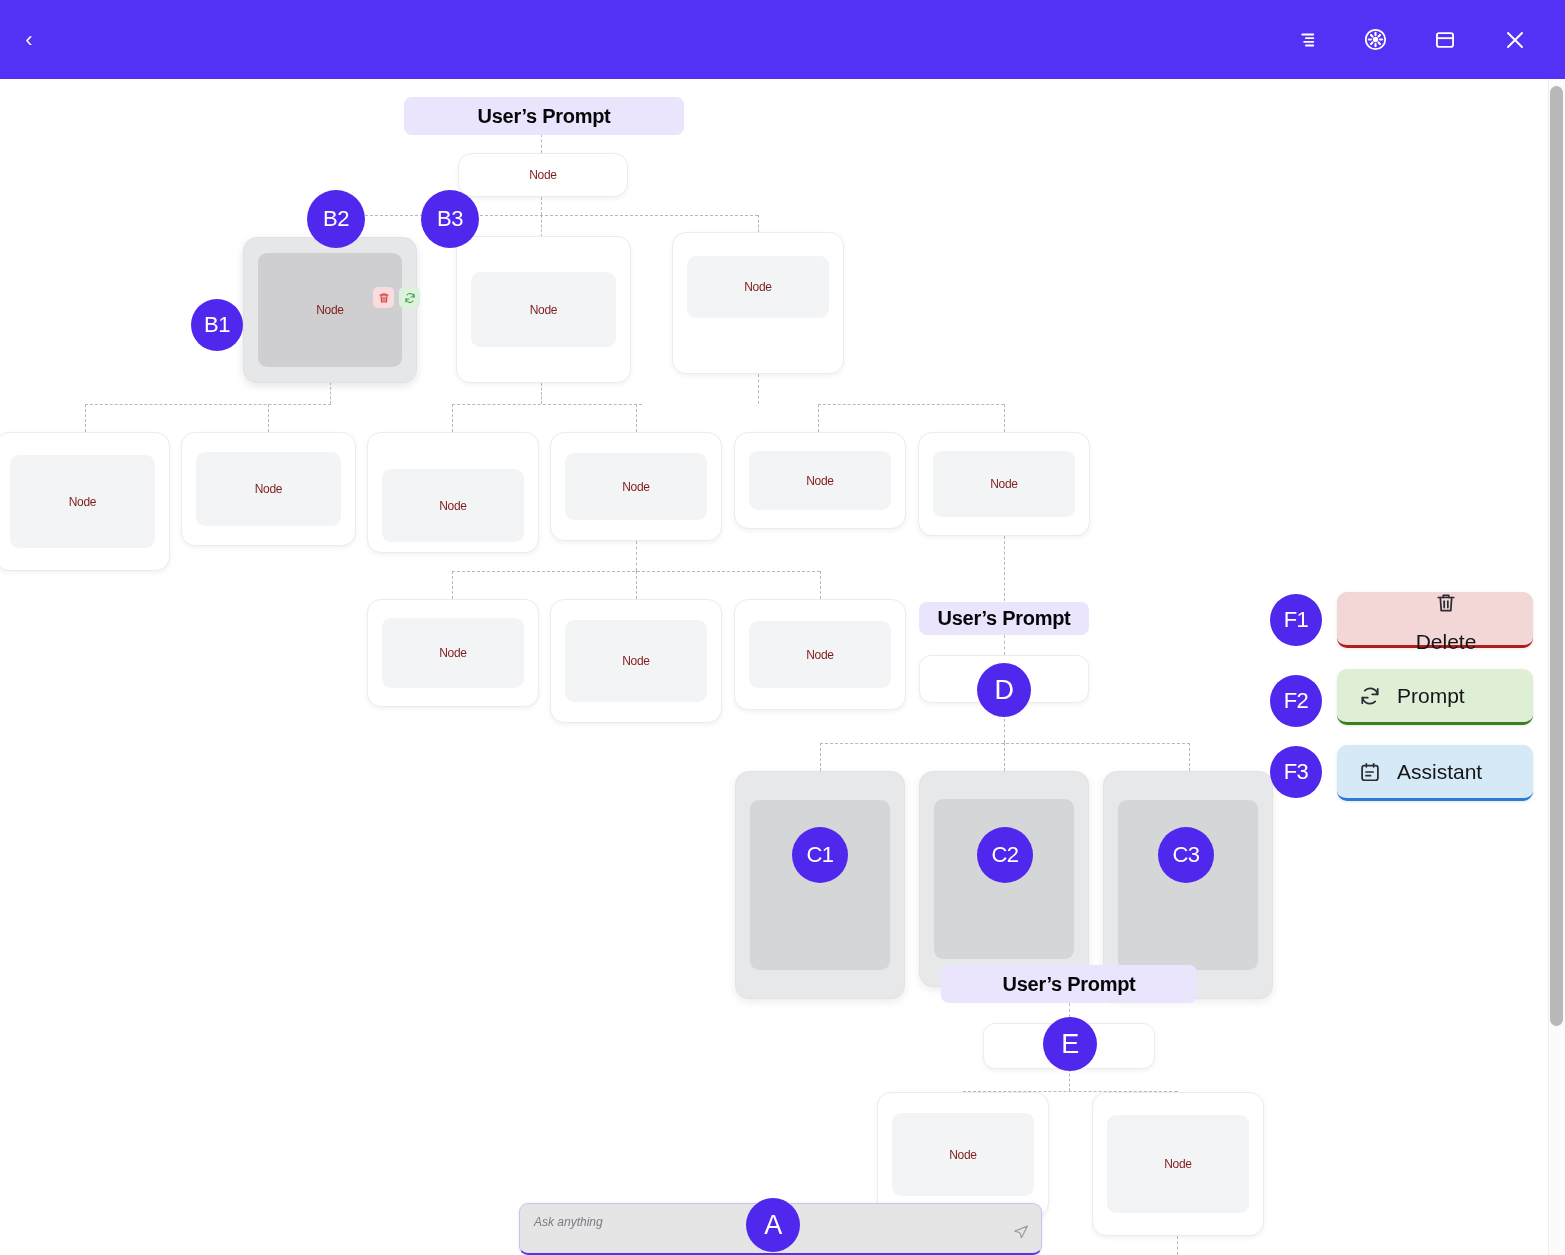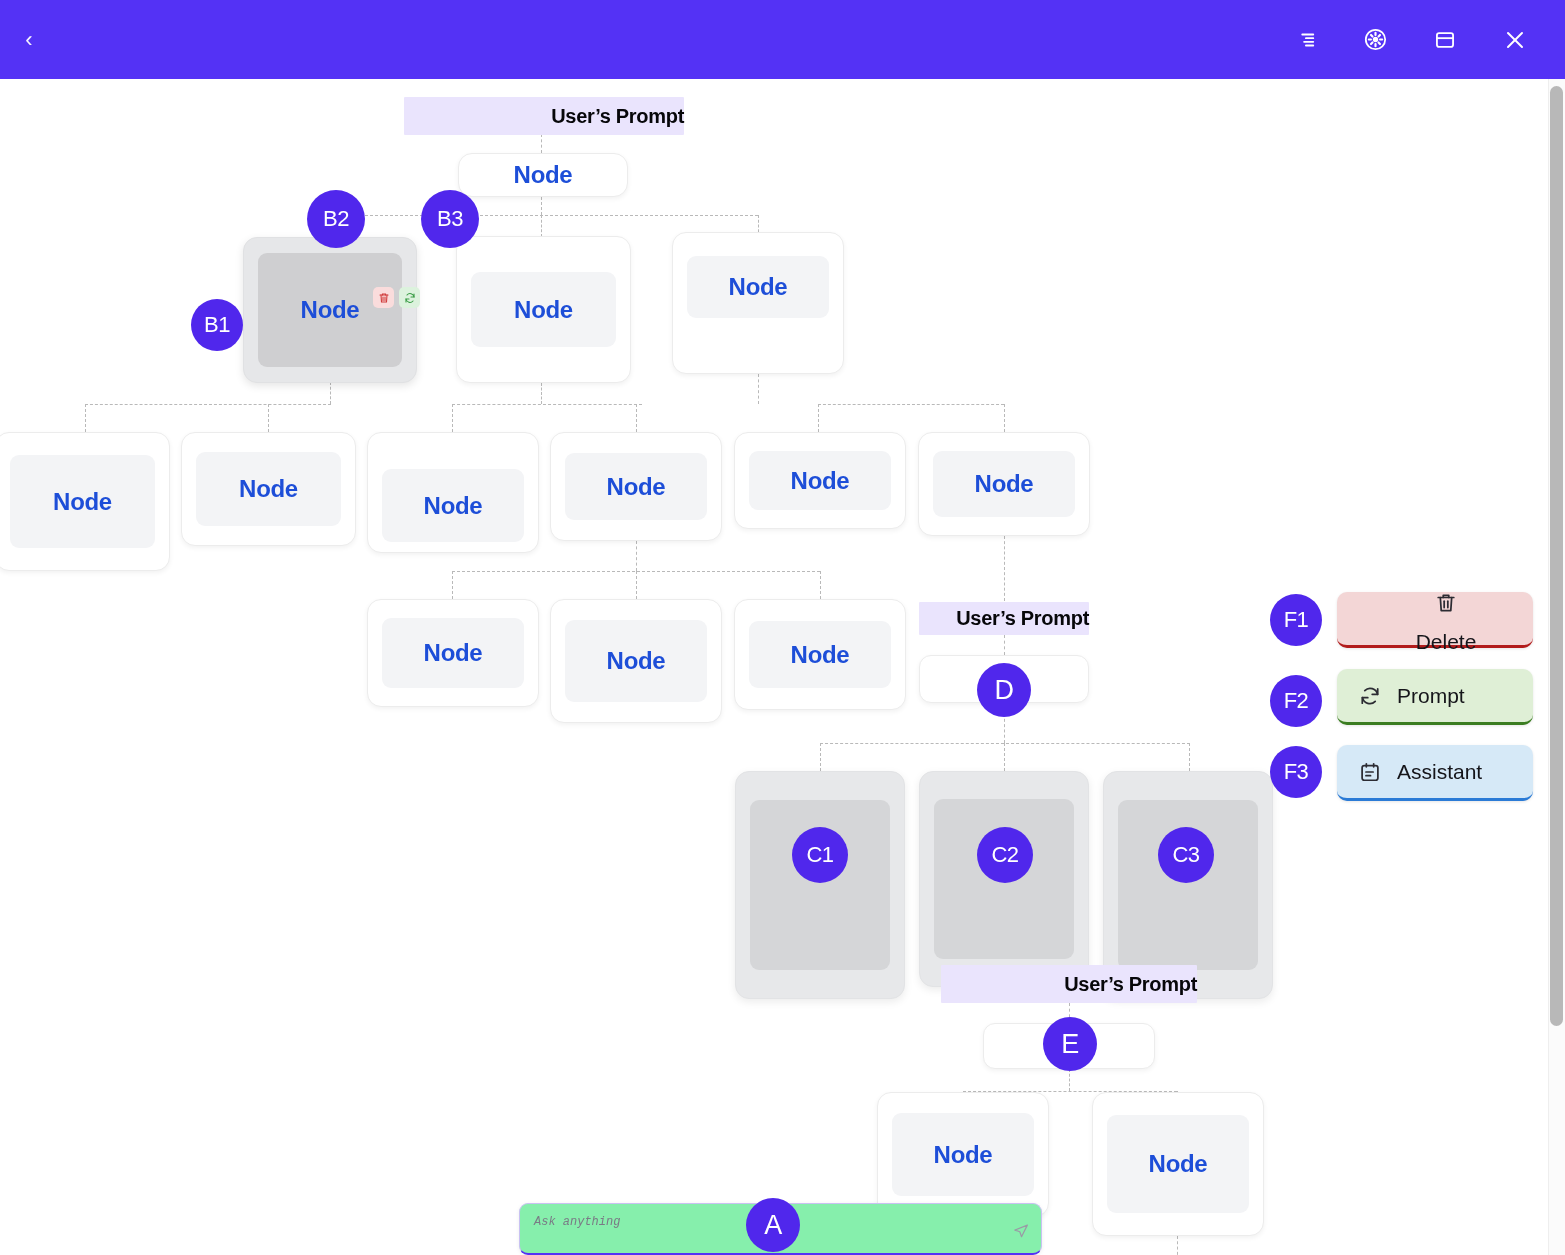--- a/index.html
+++ b/index.html
@@ -43,42 +43,42 @@
     position:absolute; right:0; top:79px; width:17px; height:1176px;
     background:#fbfbfb; border-left:1px solid #eeeeee;
   }
   .scrollbar-thumb{
     position:absolute; right:2px; top:86px; width:13px; height:940px;
     background:#b8b8b8; border-radius:7px;
   }
 
   .prompt-badge{
     position:absolute;
-    background:#EAE4FD; border-radius:1px;
-    display:flex; align-items:center; justify-content:flex-end;
+    background:#EAE4FD; border-radius:8px;
+    display:flex; align-items:center; justify-content:center;
     font-size:20px; font-weight:bold; color:#07070a;
     letter-spacing:-0.3px;
   }
 
   .node{
     position:absolute;
     background:#ffffff;
     border:1px solid #ececec;
     border-radius:14px;
     box-shadow:0 2px 5px rgba(0,0,0,.055);
     display:flex; align-items:center; justify-content:center;
   }
   .node .inner{
     background:#f3f4f6;
     border-radius:9px;
     width:calc(100% - 28px); height:calc(100% - 30px);
     display:flex; align-items:center; justify-content:center;
   }
   .node .label{
-    font-size:24px; font-weight:bold; color:#1d4ed8; letter-spacing:-0.3px;
+    font-size:12px; font-weight:normal; color:#7f1d1d; letter-spacing:-0.3px;
   }
   
   .node.plain .inner{ background:transparent; }
 
   
   .node.selected{
     background:#e6e7e9;
     border-color:#e0e1e3;
     box-shadow:0 3px 9px rgba(0,0,0,.10);
   }
@@ -118,25 +118,24 @@
     box-shadow:0 1px 3px rgba(0,0,0,.10);
   }
   .action-btn.delete   { background:#F3D6D6; border-bottom:3px solid #B21C1C;flex-direction:column; }
   .action-btn.refresh  { background:#DFEFD6; border-bottom:3px solid #3B7D21; }
   .action-btn.summarize{ background:#D6E9F7; border-bottom:3px solid #2B7BD6; }
   .action-btn svg{ display:block; }
 
   
   .composer{
     position:absolute; left:519px; top:1203px; width:523px; height:52px;
-    background:#86efac;
+    background:#e5e5e5;
     border:1px solid #c9c1f2; border-radius:9px;
     border-bottom:2px solid #5432F5;
     box-shadow:0 1px 4px rgba(0,0,0,.07);
-    font-family:Liberation Mono, monospace;
   }
   .composer .ph{
     position:absolute; left:14px; top:11px;
     font-size:12px; font-style:italic; color:#7a7a85;
   }
   .composer .send{
     position:absolute; right:12px; bottom:9px;
     color:#9a9aa5; cursor:pointer;
   }
 

